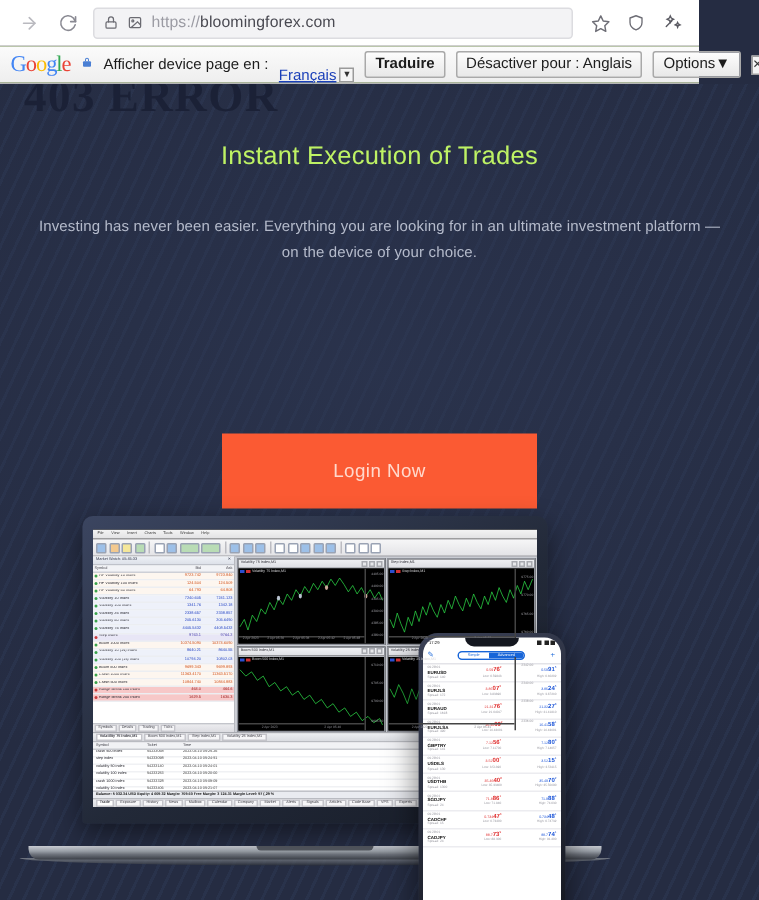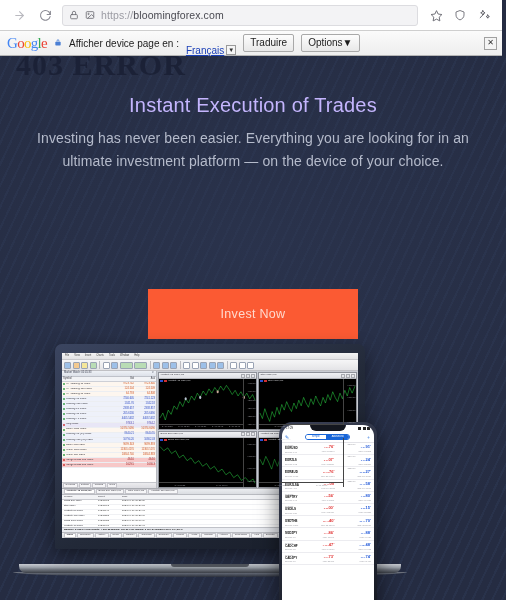--- a/index.html
+++ b/index.html
@@ -3,21 +3,21 @@
 <meta charset="utf-8">
 <style>
   * { margin:0; padding:0; box-sizing:border-box; }
   html, body { width:506px; height:600px; overflow:hidden; }
   body {
     font-family: "Liberation Sans", sans-serif;
     background:#252c42;
   }
 
   
-  #browser-chrome { width:502px; background:#4d7c0f; }
+  #browser-chrome { width:466px; background:#4d7c0f; }
 
   #toolbar {
     height:30px; display:flex; align-items:center;
     background:#ffffff; padding:0 6px; gap:0px;
   }
   .nav-btn {
     width:26px; height:26px; display:flex; align-items:center;
     justify-content:center; color:#8a8a93; flex:0 0 auto;
   }
   .nav-btn.fwd { color:#b9b9bf; }
@@ -58,21 +58,21 @@
   .mini-dd {
     display:inline-flex; align-items:center; justify-content:center;
     width:10px; height:10px; border:1px solid #9a9a9a; background:#f5f5f5;
     font-size:6px; color:#333; line-height:1;
   }
   .tb-btn {
     border:1px solid #a9a9a9; border-radius:2px;
     background:linear-gradient(#fdfdfd,#e8e8e8);
     font-size:10px; padding:2px 6px; color:#1c1c1c; line-height:1.2;
   }
-  .tb-btn.strong { font-weight:normal; }
+  .tb-btn.strong { font-weight:bold; }
   .tb-btn.dd { display:flex; align-items:flex-end; gap:0; }
   #tb-close {
     margin-left:auto; width:13px; height:13px;
     border:1px solid #a0a0a0; background:#f4f4f4;
     display:flex; align-items:center; justify-content:center;
     font-size:8px; color:#333; line-height:1;
   }
 
   
   #page {
@@ -96,28 +96,28 @@
 
   #error-ghost {
     position:absolute; top:-8px; left:16px;
     font-family:"Liberation Serif", serif;
     font-size:30px; font-weight:bold; letter-spacing:1px;
     color:#1b2136; opacity:.95;
   }
 
   #hero { position:relative; text-align:center; padding-top:38px; }
   #hero-title {
-    font-size:20px; font-weight:300; color:#c4b5fd;
+    font-size:17px; font-weight:300; color:#bef264;
     letter-spacing:.2px;
   }
   #hero-sub1 {
     margin-top:19px; font-size:11px; color:#b5bbcb; letter-spacing:.1px;
   }
   #hero-sub2 {
-    margin-top:10px; font-size:14px; color:#b5bbcb;
+    margin-top:30px; font-size:10px; color:#b5bbcb;
     line-height:1.65; padding:0 22px; letter-spacing:.1px;
   }
 
   #login-now {
     position:absolute; left:148px; top:233px;
     width:210px; height:50px;
     background:#fb5a33;
     display:flex; align-items:center; justify-content:center;
     color:#ffd9cd; font-size:12.5px; font-weight:300; letter-spacing:.3px;
     border:none; cursor:pointer;
@@ -369,40 +369,41 @@
           <rect x="4" y="10" width="16" height="11" rx="2"></rect>
           <path d="M8 10V7a4 4 0 0 1 8 0v3h-2V7a2 2 0 0 0-4 0v3z"></path>
         </svg>
     </span>
     <span id="tb-label">Afficher device page en :</span>
     <span id="lang-select">
       <span id="lang-name">Français</span>
       <span class="mini-dd">▼</span>
     </span>
     <button class="tb-btn strong">Traduire</button>
+    <button class="tb-btn">Désactiver pour : Anglais</button>
     <button class="tb-btn dd">
       <span>Options</span>
       <span>▼</span>
     </button>
     <button id="tb-close">✕</button>
   </div>
 </div>
 
 <div id="page">
   <div id="bg-pattern"></div>
   <div id="bg-vignette"></div>
 
   <div id="error-ghost">403 ERROR</div>
 
   <div id="hero">
     <div id="hero-title">Instant Execution of Trades</div>
     <div id="hero-sub2">Investing has never been easier. Everything you are looking for in an ultimate investment platform — on the device of your choice.</div>
   </div>
 
-  <button id="login-now">Invest Now</button>
+  <button id="login-now">Login Now</button>
 
   <div id="devices">
 
     <div id="laptop">
       <div id="laptop-foot"></div>
       <div id="laptop-base"></div>
       <div id="laptop-lid">
         <div id="laptop-screen">
 
           <div class="mt-menubar">

